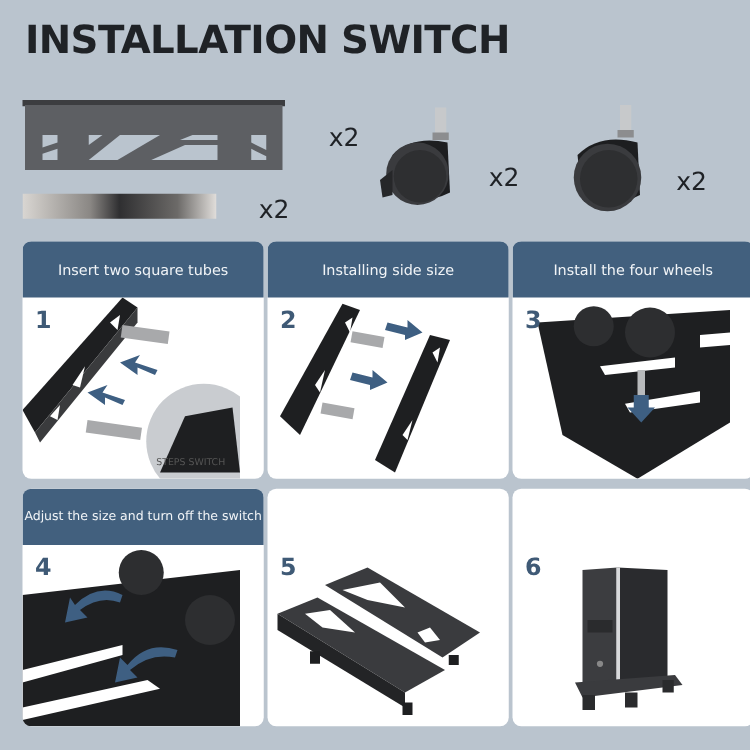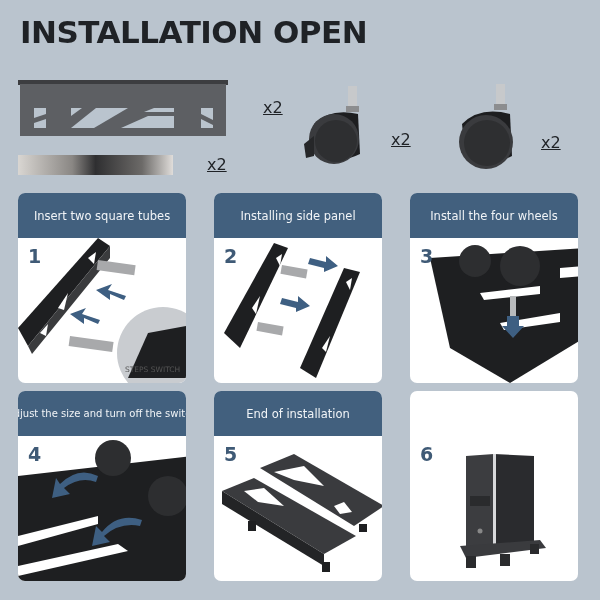--- a/index.html
+++ b/index.html
@@ -1,29 +1,29 @@
 <!DOCTYPE html>
 <html><head>
 <meta charset="utf-8">
 <style>
   html,body{margin:0;padding:0;}
   body{width:600px;height:600px;background:#bac4ce;position:relative;overflow:hidden;font-family:"DejaVu Sans",sans-serif;}
   .title{position:absolute;left:20px;top:14px;font-size:31px;font-weight:bold;color:#1f2226;letter-spacing:-0.5px;font-family:"DejaVu Sans",sans-serif;}
-  .qty{position:absolute;font-size:16px;color:#1f2226;font-family:"DejaVu Sans",sans-serif;text-decoration:underline;}
-  .panel{position:absolute;width:168px;height:190px;background:#fff;border-radius:7px;overflow:hidden;}
+  .qty{position:absolute;font-size:20px;color:#1f2226;font-family:"DejaVu Sans",sans-serif;}
+  .panel{position:absolute;width:193px;height:190px;background:#fff;border-radius:7px;overflow:hidden;}
   .panel .hdr{height:45px;background:#42607e;color:#f1f4f7;font-size:11.5px;display:flex;align-items:center;justify-content:center;text-align:center;white-space:nowrap;}
   .panel .hdr.small{font-size:10px;}
   .panel .num{position:absolute;left:10px;top:52px;font-size:19px;font-weight:bold;color:#3f5a76;}
   .panel .art{position:absolute;left:0;top:45px;width:174px;height:145px;}
   .caption{position:absolute;font-size:7.5px;color:#555;}
 </style>
 </head>
 <body>
 
-<div class="title">INSTALLATION OPEN</div>
+<div class="title">INSTALLATION SWITCH</div>
 
 <div>
   <svg style="position:absolute;left:16px;top:78px" width="214" height="60" viewBox="0 0 214 60">
     <rect x="2" y="2" width="210" height="5" fill="#3c3d40"></rect>
     <rect x="4" y="6" width="206" height="52" fill="#5d5f63"></rect>
     <g fill="#bac4ce">
       <polygon points="18,30 30,30 30,36 18,40"></polygon>
         <polygon points="18,45 30,41 30,50 18,50"></polygon>
       <polygon points="55,30 66,30 55,38"></polygon>
         <polygon points="55,50 80,30 112,30 78,50"></polygon>
@@ -83,21 +83,21 @@
     <path d="M108,58 L90,52 L94,46 L78,52 L92,62 L92,56 L106,62 Z" fill="#3e5f82"></path>
     <path d="M82,82 L64,76 L68,70 L52,76 L66,86 L66,80 L80,86 Z" fill="#3e5f82"></path>
     <circle cx="145" cy="115" r="46" fill="#c9ccd0"></circle>
     <path d="M110,140 L130,95 L168,88 L174,140 Z" fill="#1e1f21"></path>
   </svg>
   <div class="num">1</div>
   <div class="caption" style="left:107px;top:172px">STEPS SWITCH</div>
 </div>
 
 <div class="panel" style="left:214px;top:193px">
-  <div class="hdr">Installing side panel</div>
+  <div class="hdr">Installing side size</div>
   <svg class="art" viewBox="0 0 174 145">
     <polygon points="10,95 60,5 74,10 26,110" fill="#1e1f21"></polygon>
     <polygon points="86,130 130,30 146,34 102,140" fill="#1e1f21"></polygon>
     <rect x="68" y="27" width="26" height="9" fill="#a8a9ab" transform="rotate(10 68 27)"></rect>
     <rect x="44" y="84" width="26" height="9" fill="#a8a9ab" transform="rotate(10 44 84)"></rect>
     <path d="M96,20 L112,24 L112,18 L124,28 L110,34 L110,30 L94,26 Z" fill="#3e5f82"></path>
     <path d="M68,60 L84,64 L84,58 L96,68 L82,74 L82,70 L66,66 Z" fill="#3e5f82"></path>
     <g fill="#fff">
         <polygon points="62,20 68,16 66,28"></polygon>
         <polygon points="38,70 46,58 42,76"></polygon>
@@ -135,21 +135,20 @@
       </g>
     <circle cx="95" cy="22" r="18" fill="#2d2e30"></circle>
     <circle cx="150" cy="60" r="20" fill="#2d2e30"></circle>
     <path d="M80,40 Q60,30 42,48 L38,42 L34,62 L52,58 L46,52 Q62,40 78,46 Z" fill="#3e5f82"></path>
     <path d="M124,84 Q100,76 84,96 L78,90 L74,110 L92,106 L86,100 Q102,86 122,90 Z" fill="#3e5f82"></path>
   </svg>
   <div class="num">4</div>
 </div>
 
 <div class="panel" style="left:214px;top:391px">
-  <div class="hdr">End of installation</div>
   <svg class="art" viewBox="0 0 174 145">
     <polygon points="46,32 80,18 170,70 140,90" fill="#3a3b3e"></polygon>
     <polygon points="8,55 40,42 142,100 110,118" fill="#3a3b3e"></polygon>
     <polygon points="8,55 110,118 110,130 8,68" fill="#232426"></polygon>
     <g fill="#fff">
         <polygon points="60,36 90,30 110,50 80,44"></polygon>
         <polygon points="30,55 50,52 70,70 44,66"></polygon>
         <polygon points="120,70 130,66 138,76 126,78"></polygon>
       </g>
     <rect x="34" y="85" width="8" height="10" fill="#1e1f21"></rect>

